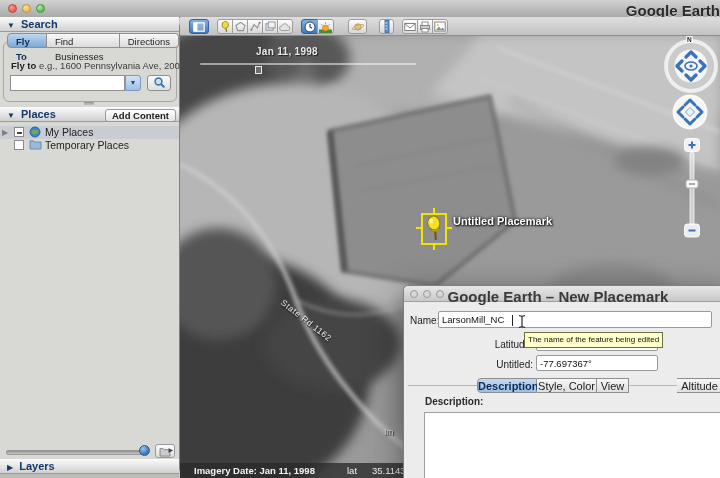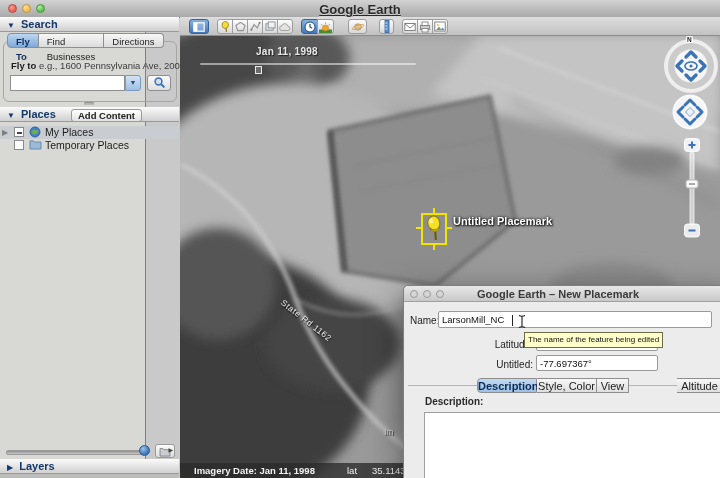--- a/index.html
+++ b/index.html
@@ -1,28 +1,28 @@
 <!DOCTYPE html>
 <html><head>
 <meta charset="utf-8">
 <style>
   html,body{margin:0;padding:0;}
   body{width:720px;height:478px;overflow:hidden;font-family:"Liberation Sans","DejaVu Sans",sans-serif;background:#000;}
   .screen{position:relative;width:720px;height:478px;background:#c9c9c9;overflow:hidden;}
   
   .titlebar{position:absolute;left:0;top:0;width:720px;height:17px;
     background:linear-gradient(#d2d2d2,#a9a9a9);border-bottom:1px solid #7a7a7a;}
-  .titlebar .title{position:absolute;left:0;right:0;top:2px;text-align:center;
-    font-size:13px;font-weight:bold;color:#2a2a2a;text-shadow:0 1px 0 rgba(255,255,255,.5);text-decoration:underline;}
+  .titlebar .title{position:absolute;left:0;right:0;top:2px;text-align:right;
+    font-size:15px;font-weight:bold;color:#2a2a2a;text-shadow:0 1px 0 rgba(255,255,255,.5);text-decoration:underline;}
   .light{position:absolute;top:4px;width:9px;height:9px;border-radius:50%;}
   .light.red{left:8px;background:radial-gradient(circle at 35% 30%,#ff9d94,#ee6156 60%);border:1px solid #b8453c;box-sizing:border-box;}
   .light.yellow{left:22px;background:radial-gradient(circle at 35% 30%,#ffe0a0,#f5bd4f 60%);border:1px solid #c1953a;box-sizing:border-box;}
   .light.green{left:36px;background:radial-gradient(circle at 35% 30%,#b4eea4,#61c455 60%);border:1px solid #47953b;box-sizing:border-box;}
   
-  .sidebar{position:absolute;left:0;top:17px;width:146px;height:461px;background:#d8d8d4;border-right:1px solid #808080;box-sizing:border-box;border-radius:11px;}
+  .sidebar{position:absolute;left:0;top:17px;width:180px;height:461px;background:#d8d8d4;border-right:1px solid #808080;box-sizing:border-box;border-radius:11px;}
   .panel-header{position:absolute;left:0;width:179px;height:15px;
     background:linear-gradient(#fbfbfb,#d0d0d0);border-bottom:1px solid #9a9a9a;
     font-size:11px;font-weight:bold;color:#13386b;line-height:15px;padding-left:7px;box-sizing:border-box;}
   .panel-header .tri{font-size:8px;margin-right:3px;color:#13386b;}
   .hdr-search{top:0;}
   .hdr-places{top:90px;}
   .hdr-layers{top:442px;}
   .flyto-box{position:absolute;left:3px;top:24px;width:172px;height:59px;border:1px solid #a6a6a2;border-radius:6px;}
   .tabs-row{position:absolute;left:7px;top:16px;height:15px;display:flex;}
   .stab{height:15px;line-height:15px;font-size:9.5px;color:#222;padding:0 8px;
@@ -93,21 +93,21 @@
   .statusbar .slat{position:absolute;left:167px;}
   .statusbar .slatv{position:absolute;left:192px;}
   .navsvg{position:absolute;}
   .nlabel{position:absolute;left:506px;top:0px;font-size:6.5px;font-weight:bold;color:#222;
     background:rgba(255,255,255,.85);padding:0 1px;border-radius:1px;line-height:7px;}
   
   .dialog{position:absolute;left:403px;top:285px;width:330px;height:200px;background:#ececec;
     border:1px solid #7e7e7e;border-radius:5px 5px 0 0;box-shadow:0 12px 34px rgba(0,0,0,.55);box-sizing:border-box;z-index:50;}
   .dtitle{position:absolute;left:0;top:0;width:100%;height:16px;border-radius:5px 5px 0 0;
     background:linear-gradient(#e8e8e8,#c8c8c8);border-bottom:1px solid #a0a0a0;box-sizing:border-box;}
-  .dtitle .dtext{position:absolute;left:0;right:20px;top:2px;text-align:center;font-size:11px;font-weight:bold;color:#3a3a3a;}
+  .dtitle .dtext{position:absolute;left:0;right:20px;top:2px;text-align:center;font-size:15px;font-weight:bold;color:#3a3a3a;}
   .dlight{position:absolute;top:4px;width:8px;height:8px;border-radius:50%;background:#d6d6d6;border:1px solid #9a9a9a;box-sizing:border-box;}
   .dl1{left:6px;}.dl2{left:19px;}.dl3{left:32px;}
   .dlabel{position:absolute;font-size:10px;color:#1e1e1e;}
   .dinput{position:absolute;border:1px solid #9a9a9a;background:#fff;font-size:9.5px;color:#111;
     padding:0 3px;box-sizing:border-box;border-radius:2px;}
   .name-caret{position:absolute;left:108px;top:29px;width:1px;height:11px;background:#222;z-index:5;}
   .ibeam{position:absolute;left:114px;top:28px;z-index:6;}
   .tooltip{position:absolute;left:120px;top:46px;height:16px;background:#ffffc9;border:1px solid #6d6d45;
     font-size:8px;line-height:14px;color:#111;padding:0 3px;white-space:nowrap;box-sizing:border-box;z-index:8;}
   .tabline{position:absolute;left:4px;top:99px;width:324px;height:1px;background:#b4b4b4;}

